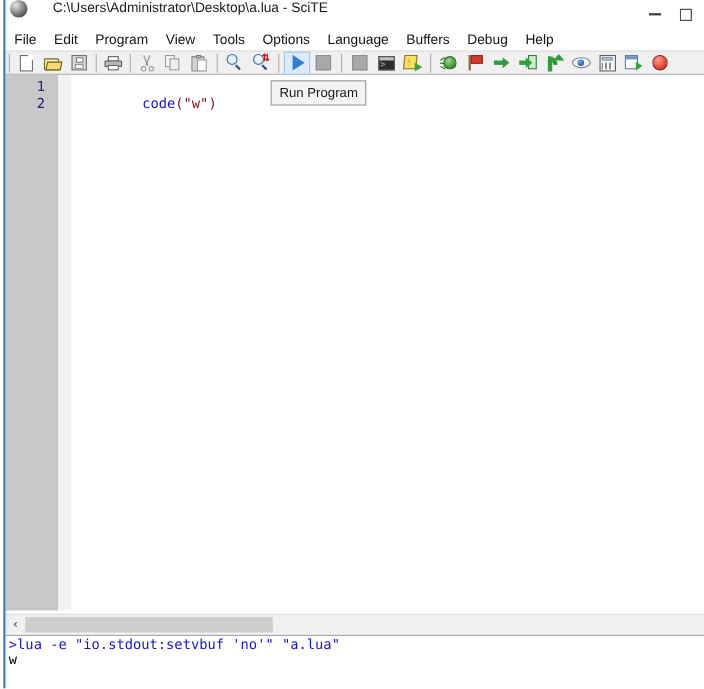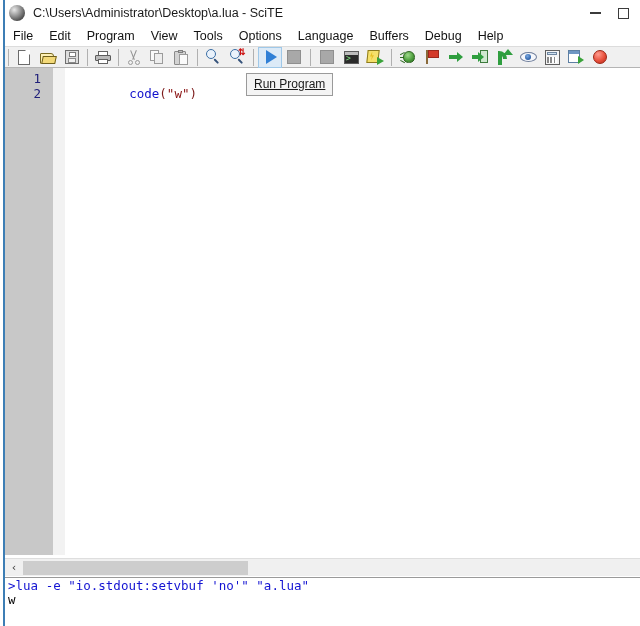--- a/index.html
+++ b/index.html
@@ -43,22 +43,22 @@
     z-index: 39;
   }
 
   
   .titlebar {
     position: absolute;
     left: 0; top: 0;
     width: 640px; height: 26px;
     background: #ffffff;
     display: flex;
-    align-items: center;
     z-index: 20;
+    gap: 15px;
   }
   .app-icon {
     width: 16px; height: 16px;
     margin-left: 9px;
     border-radius: 50%;
     background: radial-gradient(circle at 33% 30%, #e8e8e8 0%, #9a9a9a 38%, #4d4d4d 75%, #2a2a2a 100%);
     flex: 0 0 auto;
   }
   .title-text {
     margin-left: 8px;
@@ -523,21 +523,20 @@
   .tooltip {
     position: absolute;
     left: 246px; top: 73px;
     background: #f4f4f4;
     border: 1px solid #9a9a9a;
     padding: 3px 7px 4px 7px;
     font-size: 12px;
     color: #1a1a1a;
     z-index: 60;
     white-space: nowrap;
-    text-decoration: underline;
   }
 
   
   .editor {
     position: absolute;
     left: 5px; top: 68px;
     width: 635px; height: 487px;
     background: #ffffff;
     z-index: 10;
   }

